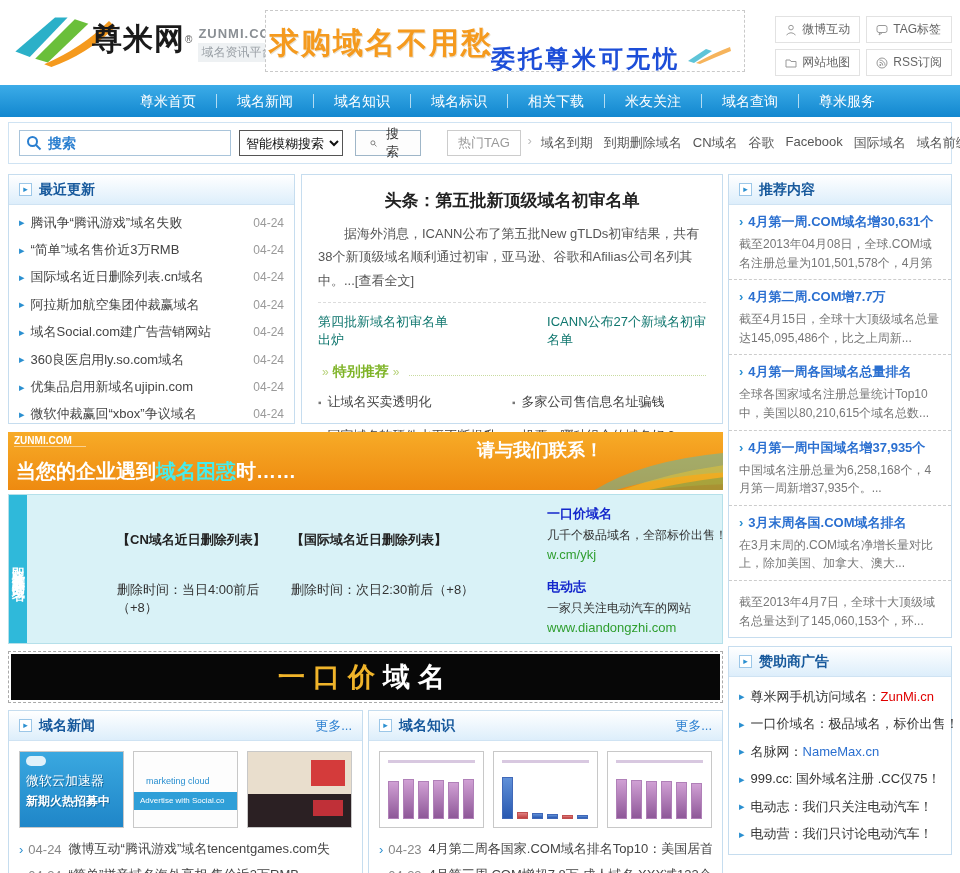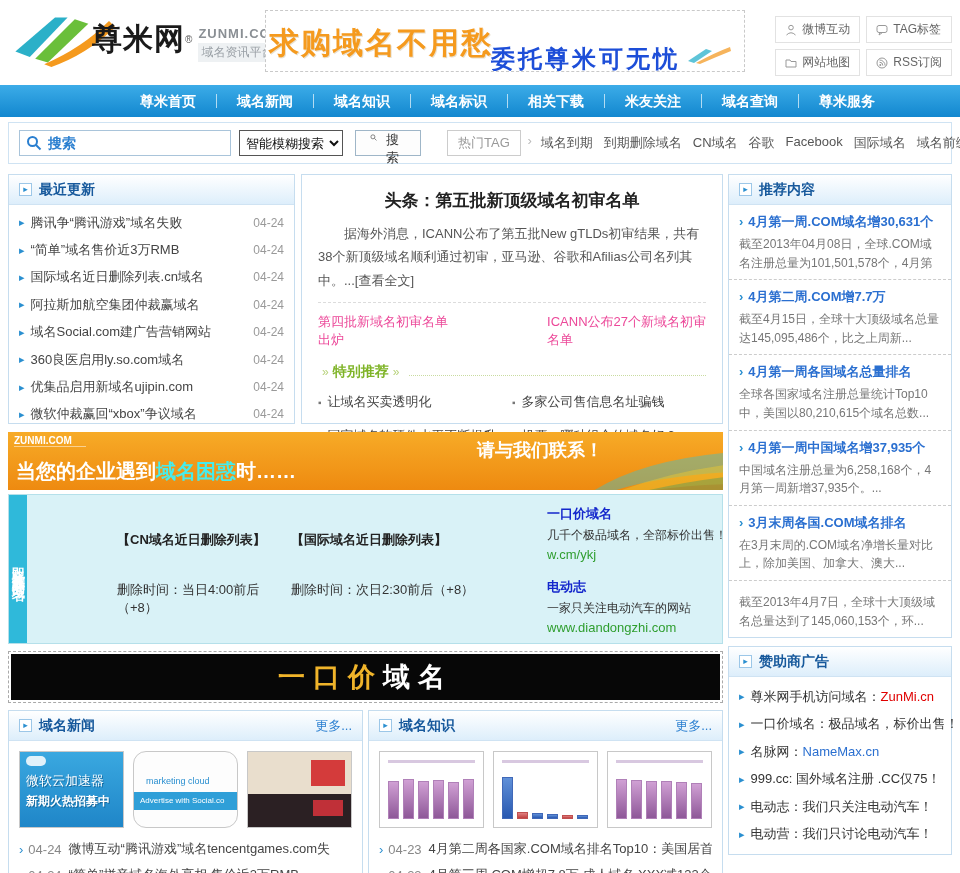--- a/index.html
+++ b/index.html
@@ -27,35 +27,35 @@
 
   .quick-links { position:absolute; right:8px; top:16px; display:grid;
     grid-template-columns:auto auto; gap:6px; }
   .quick-link { display:flex; align-items:center; gap:5px; border:1px solid #e2e2e2;
     background:#fff; padding:4px 9px; font-size:12px; color:#666; cursor:pointer; white-space:nowrap; }
   .quick-link svg { flex:none; }
 
   
   .nav { height:32px; background:linear-gradient(#3cacе8,#1287cf);
     background:linear-gradient(#3cace8,#1287cf); display:flex; align-items:center; padding-left:120px; }
-  .nav-item { color:#fff; font-size:14px; padding:0 20px; cursor:pointer; line-height:32px;font-weight:bold; }
+  .nav-item { color:#fff; font-size:14px; padding:0 20px; cursor:pointer; line-height:32px; }
   .nav-sep { width:1px; height:14px; background:rgba(255,255,255,.65); }
 
   
   .search-bar { margin:5px 8px 0 8px; border:1px solid #cfe3f3; padding:7px 10px;
     display:flex; align-items:center; }
   .search-input-wrap { position:relative; }
   .search-input { width:212px; height:26px; border:1px solid #a9c4da; padding:0 6px 0 28px;
     font-size:14px; font-weight:bold; color:#2a7fd0; outline:none; }
   .search-input::placeholder { color:#2a7fd0; opacity:1; }
   .search-input-icon { position:absolute; left:7px; top:5px; }
   .search-select { margin-left:8px; height:26px; border:1px solid #555; font-size:13px;
     color:#111; background:#fff; padding:0 2px; }
   .search-btn { margin-left:12px; height:26px; border:1px solid #9fb6c8; background:#fdfdfd;
-    font-size:13px; color:#333; padding:0 14px; display:flex; gap:6px;
+    font-size:13px; color:#333; padding:0 14px; display:flex; align-items:center; gap:6px;
     cursor:pointer; letter-spacing:4px; }
   .hot-tag-chip { margin-left:26px; border:1px solid #ccc; color:#999; font-size:13px;
     padding:3px 10px; position:relative; white-space:nowrap; }
   .hot-tag-chip:after { content:"›"; position:absolute; right:-12px; top:2px; color:#bbb; }
   .hot-tags { margin-left:20px; display:flex; gap:11px; font-size:13px; color:#555; }
   .hot-tags span { cursor:pointer; white-space:nowrap; }
 
   
   .content { display:flex; margin:10px 8px 0 8px; gap:5px; }
   .main-left { width:715px; }
@@ -78,21 +78,21 @@
   .bullet { color:#2a8fd0; font-size:11px; margin-right:6px; }
   .recent-date { margin-left:auto; color:#999; font-size:12px; }
 
   
   .box-headline { flex:1; height:250px; padding:12px 16px; }
   .headline-title { text-align:center; font-size:17px; font-weight:bold; color:#222;
     cursor:pointer; margin-top:2px; }
   .headline-body { margin-top:10px; font-size:13px; color:#555; line-height:1.8;
     text-indent:2em; cursor:pointer; }
   .headline-sub { margin-top:10px; padding-top:10px; border-top:1px dashed #dcdcdc;
-    display:flex; font-size:13px; color:#ec4899; }
+    display:flex; font-size:13px; color:#0f766e; }
   .headline-sub span { cursor:pointer; }
   .headline-sub span:last-child { margin-left:95px; }
   .special-head { margin-top:14px; display:flex; align-items:center; }
   .special-mark { color:#b9d37e; font-size:12px; margin:0 4px; }
   .special-title { color:#7fb428; font-size:14px; font-weight:bold; }
   .special-line { flex:1; border-bottom:1px dotted #c9dca0; margin-left:6px; height:8px; }
   .special-grid { margin-top:12px; display:grid; grid-template-columns:1fr 1fr; row-gap:16px;
     font-size:13px; color:#444; }
   .special-grid div { cursor:pointer; }
   .sq { color:#777; font-size:10px; margin-right:6px; }
@@ -147,21 +147,21 @@
     cursor:pointer; white-space:nowrap; overflow:hidden; }
   .bot-arrow { color:#2a8fd0; margin-right:5px; }
   .bot-date { color:#888; margin-right:7px; }
 
   
   .t-news1 { background:linear-gradient(#3aa8e0,#1f86c8); color:#fff; padding:20px 6px 0 6px; }
   .t-news1 .l1 { font-size:13px; font-weight:normal; text-shadow:1px 1px 0 #16699e; }
   .t-news1 .l2 { font-size:12px; font-weight:bold; margin-top:3px; text-shadow:1px 1px 0 #16699e; }
   .t-news1:before { content:""; position:absolute; left:6px; top:4px; width:20px; height:10px;
     background:#fff; border-radius:6px; opacity:.85; }
-  .t-news2 { background:#fdfdfd;border-radius:13px; }
+  .t-news2 { background:#fdfdfd; }
   .t-news2 .m1 { position:absolute; left:12px; top:24px; font-size:9px; color:#2a8fd0; }
   .t-news2 .band { position:absolute; left:0; right:0; top:40px; height:18px; background:#2f9fd8;
     color:#fff; font-size:8px; line-height:18px; padding-left:6px; }
   .t-news3 { display:grid; grid-template-rows:56% 44%; }
   .t-news3 .top { background:#e9decd; position:relative; }
   .t-news3 .top i { position:absolute; right:6px; top:8px; width:34px; height:26px; background:#d43b3b; }
   .t-news3 .bot { background:#2b2023; position:relative; }
   .t-news3 .bot i { position:absolute; right:8px; top:6px; width:30px; height:16px; background:#c03038; }
 
   .t-chart { background:#fff; padding:16px 8px 8px 8px; display:flex; align-items:flex-end;

